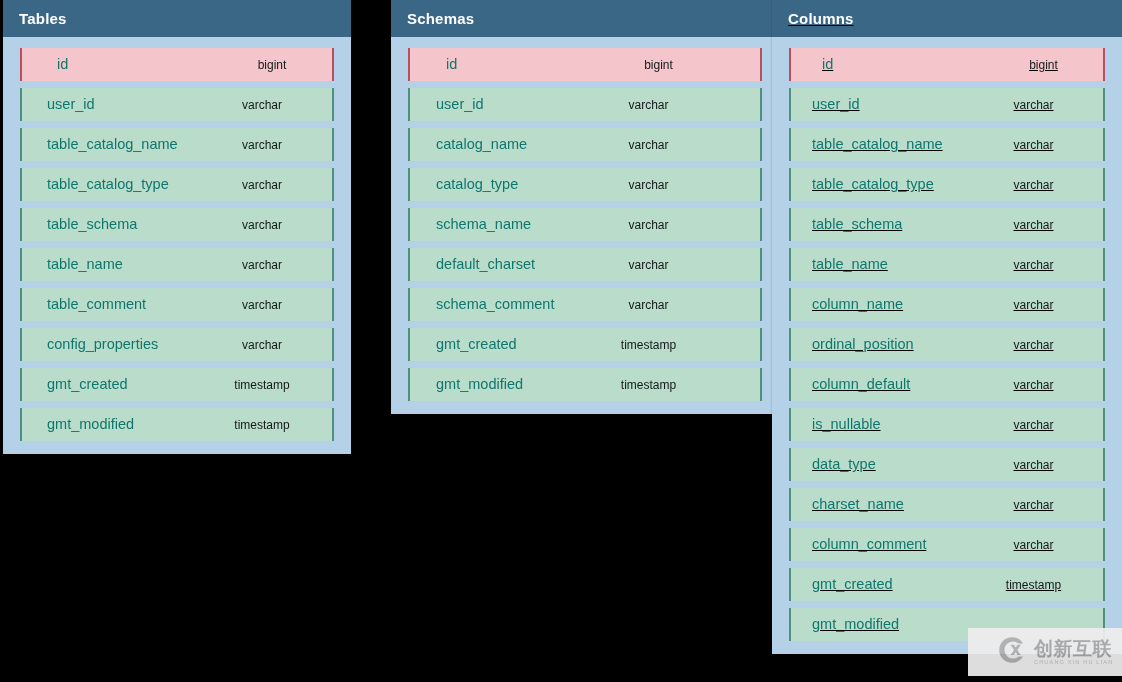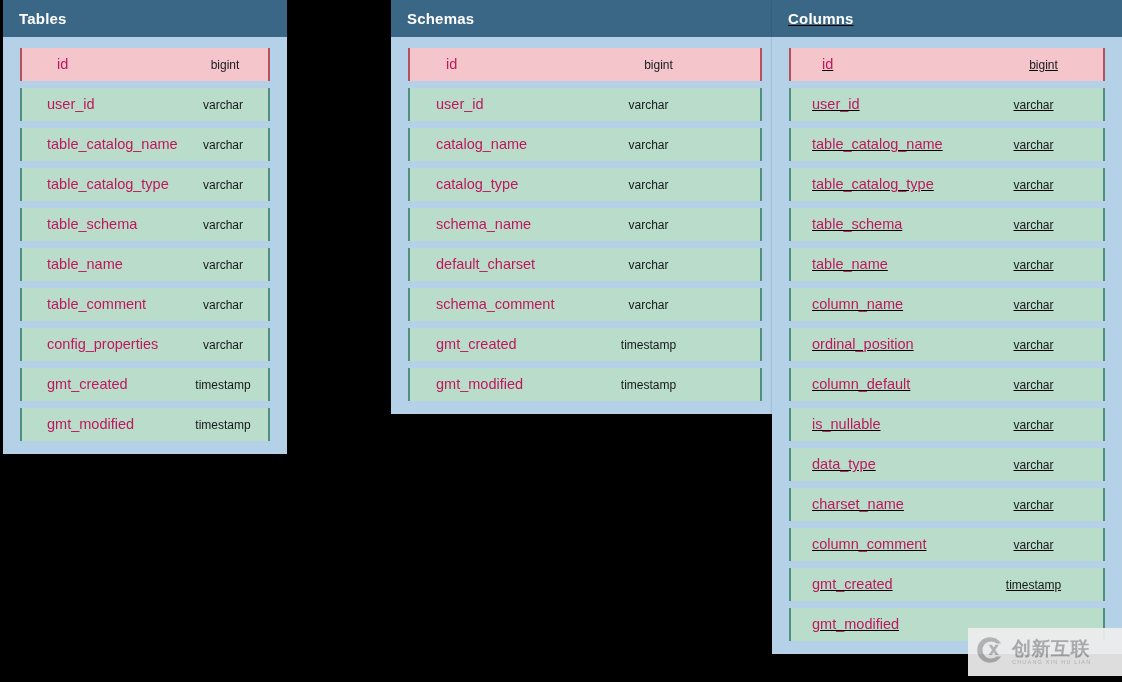--- a/index.html
+++ b/index.html
@@ -60,35 +60,35 @@
   }
 
   .field-row.pk {
     background: #f4c6cb;
     border-left-color: #b5515f;
     border-right-color: #b5515f;
   }
 
   .field-name {
     font-size: 14.5px;
-    color: #be185d;
+    color: #0f766e;
     white-space: nowrap;
     line-height: 1;
   }
 
   .field-type {
     font-size: 12px;
     color: #16191c;
     white-space: nowrap;
     line-height: 1;
     text-align: center;
   }
 
   
-  #entity-tables        { left: 3px;   top: 0px;  width: 284px; }
+  #entity-tables        { left: 3px;   top: 0px;  width: 348px; }
   #entity-tables .field-name { margin-left: 25px; width: 160px; }
   #entity-tables .field-type { width: 110px; }
   #entity-tables .pk .field-name { margin-left: 35px; }
 
   
   #entity-schemas       { left: 391px; top: 0px;  width: 388px; }
   #entity-schemas .field-name { margin-left: 26px; width: 157px; }
   #entity-schemas .field-type { width: 111px; }
   #entity-schemas .pk .field-name { margin-left: 36px; }
 
@@ -102,21 +102,21 @@
   #watermark {
     position: absolute;
     left: 968px;
     top: 628px;
     width: 154px;
     height: 48px;
     background: #eeeeee;
     display: flex;
     align-items: center;
     gap: 7px;
-    padding-left: 7px;
+    padding-left: 29px;
     opacity: 0.93;
   }
   #watermark .wm-mark { flex: 0 0 auto; }
   #watermark .wm-text { display: flex; flex-direction: column; line-height: 1; }
   #watermark .wm-cn {
     font-size: 19px;
     font-weight: 700;
     color: #a6a6a6;
     letter-spacing: 0.5px;
   }

